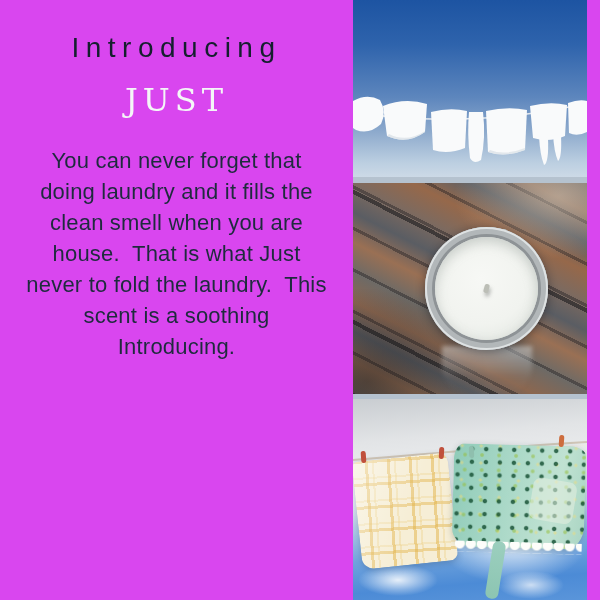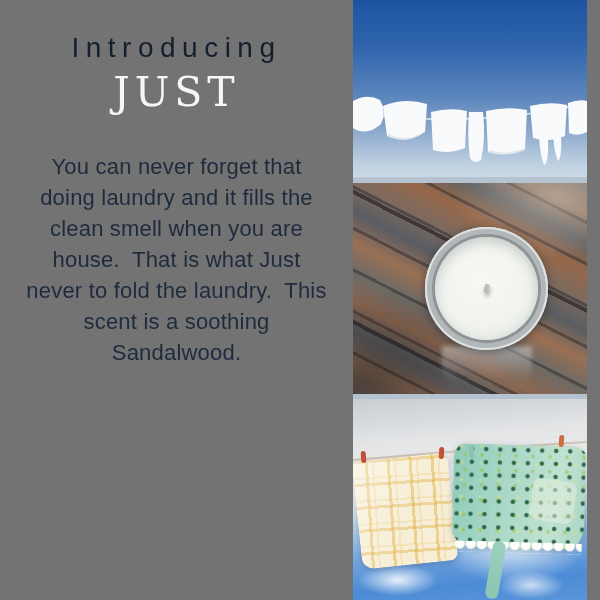--- a/index.html
+++ b/index.html
@@ -1,35 +1,36 @@
 <!DOCTYPE html>
 <html><head>
 <meta charset="utf-8">
 <style>
   html,body{margin:0;padding:0;background:#6b7f95;}
   .canvas{
     position:relative;width:600px;height:600px;overflow:hidden;
-    background:#737373;
+    background:#d946ef;
     font-family:"Liberation Sans", sans-serif;
   }
   
   .left-col{
     position:absolute;left:0;top:0;width:353px;height:600px;
     box-sizing:border-box;padding:30px 16px 0;text-align:center;
   }
   .eyebrow{
     font-size:28px;line-height:36px;letter-spacing:6.5px;
     color:#141f2e;font-weight:400;
   }
   .title{
+    margin-top:8px;
     font-family:"DejaVu Serif", serif;
-    font-size:41px;line-height:52px;letter-spacing:5px;
+    font-size:32px;line-height:52px;letter-spacing:5px;
     color:#f4f6f7;font-weight:400;
   }
-  .body-copy{margin-top:33px;}
+  .body-copy{margin-top:19px;}
   .body-line{
     font-size:22px;line-height:31px;color:#1e2b3d;
     letter-spacing:.2px;white-space:pre-wrap;
   }
   
   .photos-col{
     position:absolute;left:353px;top:0;width:234px;height:600px;
     background:#b5c2cf;
   }
   .photo{position:absolute;left:0;width:234px;overflow:hidden;}
@@ -132,21 +133,21 @@
     <div class="title">
       <div>JUST</div>
     </div>
     <div class="body-copy">
       <div class="body-line">You can never forget that</div>
       <div class="body-line">doing laundry and it fills the</div>
       <div class="body-line">clean smell when you are</div>
       <div class="body-line">house.  That is what Just</div>
       <div class="body-line">never to fold the laundry.  This</div>
       <div class="body-line">scent is a soothing</div>
-      <div class="body-line">Sandalwood.</div>
+      <div class="body-line">Introducing.</div>
     </div>
   </div>
 
   <div class="photos-col">
 
     <div class="photo photo-sky" role="img" aria-label="White laundry drying on a clothesline against a clear blue sky">
       <svg width="234" height="177" viewBox="0 0 234 177">
         <path d="M0,112 C70,124 160,121 234,103" fill="none" stroke="#edf0f3" stroke-width="1.6" opacity="0.9"></path>
         <g fill="#f9fafb">
           <path d="M0,101 Q14,93 27,100 Q34,112 28,124 Q16,135 3,130 L0,128 Z"></path>

